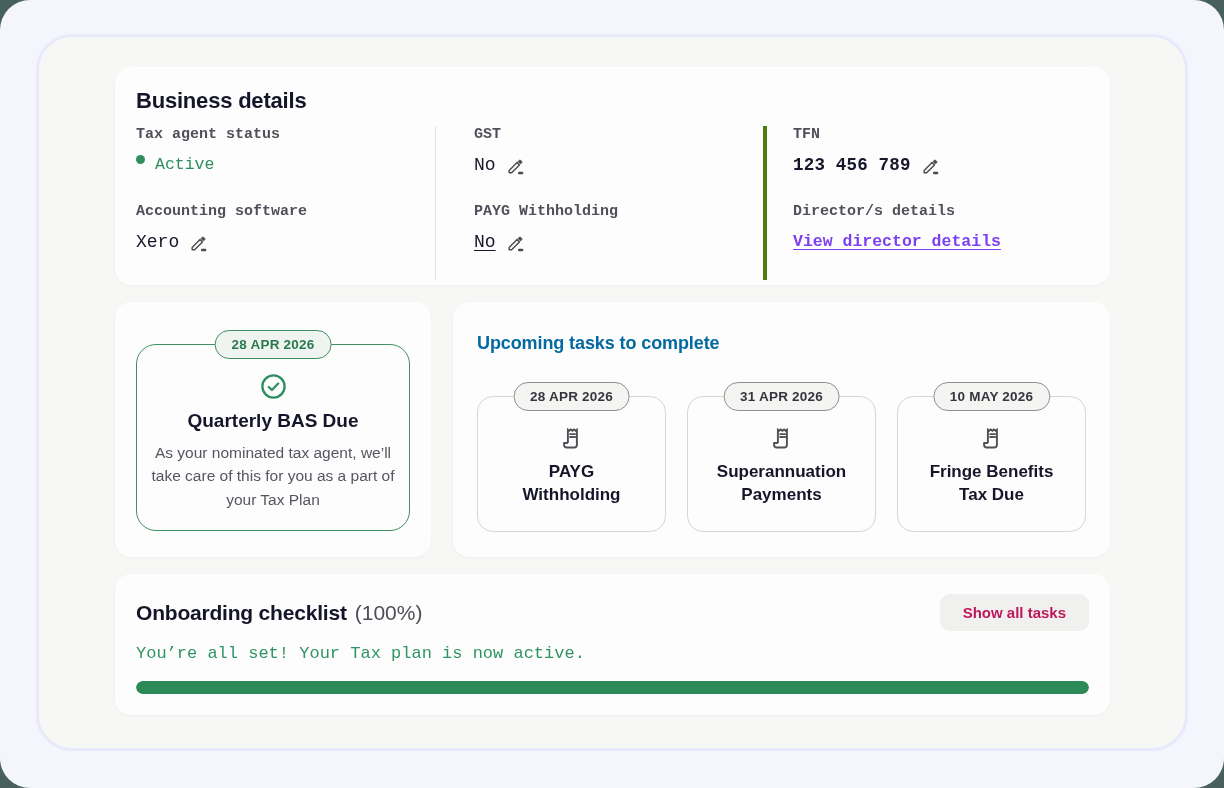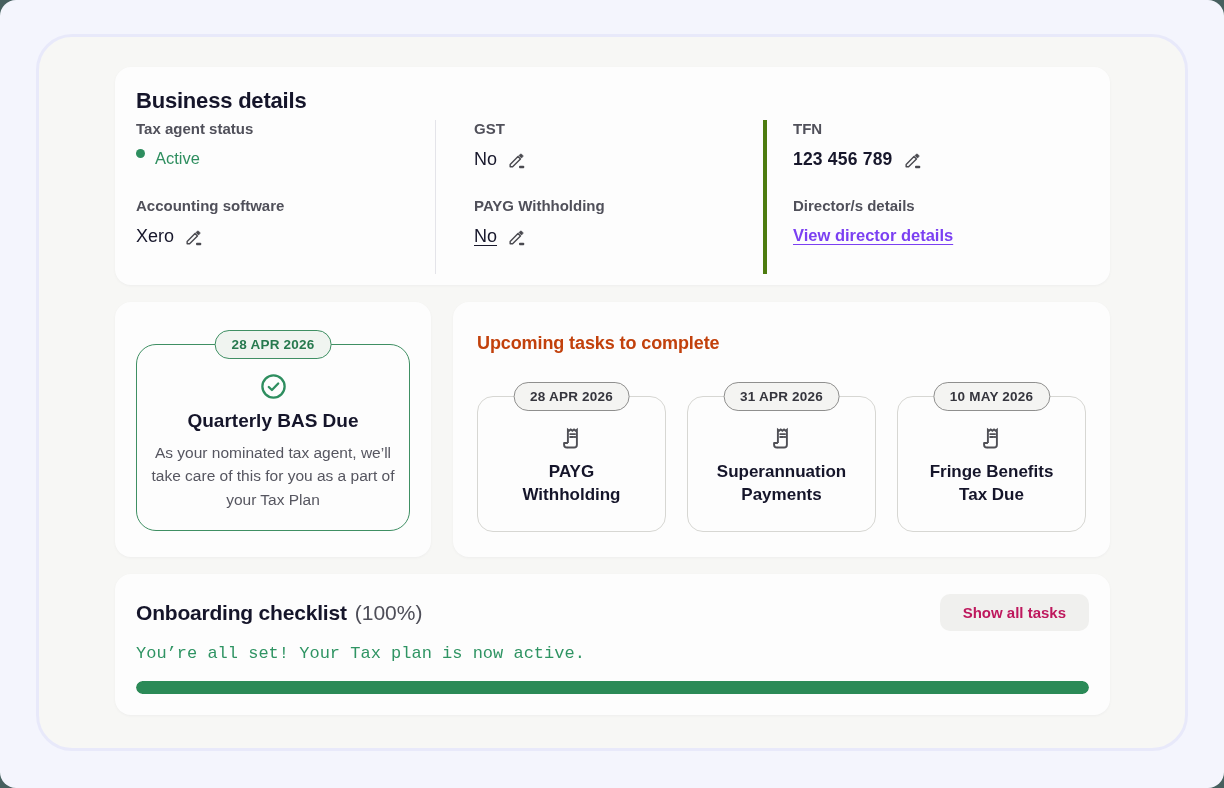--- a/index.html
+++ b/index.html
@@ -7,41 +7,41 @@
   body {
     position:relative;
     background:#47605f;
     font-family:"Liberation Sans","DejaVu Sans",sans-serif;
     color:#17172b;
     overflow:hidden;
   }
   .bg-outer {
     position:absolute; inset:0;
     background:#f4f5fd;
-    border-radius:16px;
+    border-radius:30px;
   }
   .panel {
     position:absolute; left:36px; top:34px; right:36px; bottom:37px;
     background:#f7f7f5;
     border:3px solid #e8e9fa;
     border-radius:36px;
     padding:30px 75px 30px 76px;
   }
   .card {
     background:#fdfdfd;
     border-radius:16px;
     box-shadow:0 1px 3px rgba(25,25,60,0.04);
   }
 
   
   .biz-card { height:218px; padding:21px 21px; }
   .biz-title {
     font-size:22px; font-weight:700; color:#15152a; letter-spacing:-0.2px;
   }
-  .biz-grid { display:flex; margin-top:6px; }
+  .biz-grid { display:flex; margin-top:12px;font-family:Liberation Mono, monospace; }
   .biz-col-1 { width:299px; }
   .biz-col-2 { width:328px; padding-left:38px; border-left:1px solid #e4e4e9; }
   .biz-col-3 { flex:1; padding-left:26px; border-left:4px solid #4d7c0f; }
   .f-label {
     font-size:15px; font-weight:700; color:#50505a; margin-bottom:12px;
   }
   .f-value-row {
     display:flex; align-items:flex-start; gap:10px;
     font-size:18px; color:#17172b; margin-bottom:26px; min-height:22px;
   }
@@ -76,21 +76,21 @@
   }
   .pill-gray {
     background:#f4f4f2; border:1.5px solid #8f8f8e; color:#35353d;
   }
   .bas-title { font-size:19px; font-weight:700; color:#15152a; margin-top:9px; }
   .bas-desc {
     font-size:15.5px; color:#565660; line-height:1.5; margin-top:9px;text-align:center;
   }
 
   .tasks-card { flex:1; padding:31px 24px 0; }
-  .tasks-title { font-size:18px; font-weight:700; color:#c2410c; letter-spacing:-0.1px; }
+  .tasks-title { font-size:18px; font-weight:700; color:#0369a1; letter-spacing:-0.1px; }
   .task-row { display:flex; gap:21px; margin-top:42px; }
   .task {
     position:relative; flex:1; height:136px;
     border:1px solid #d7d7d3; border-radius:16px;
     text-align:center; padding:28px 10px 0; cursor:pointer;
     background:#fdfdfd;
   }
   .task-title {
     font-size:17px; font-weight:700; color:#15152a;
     line-height:1.35; margin-top:9px; padding:0 10px;

